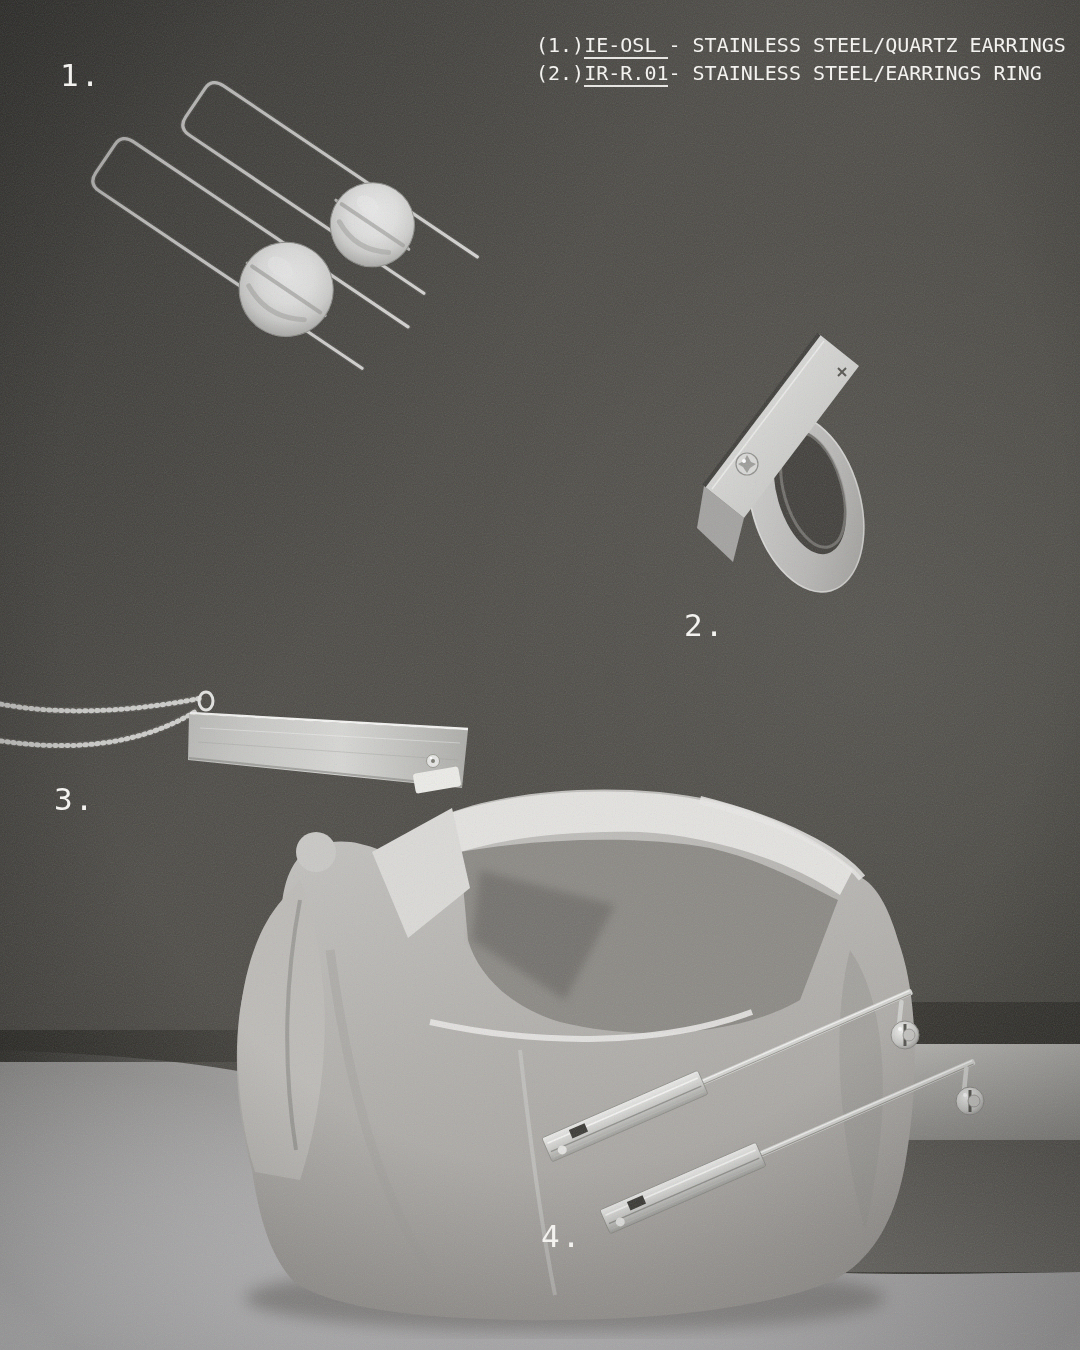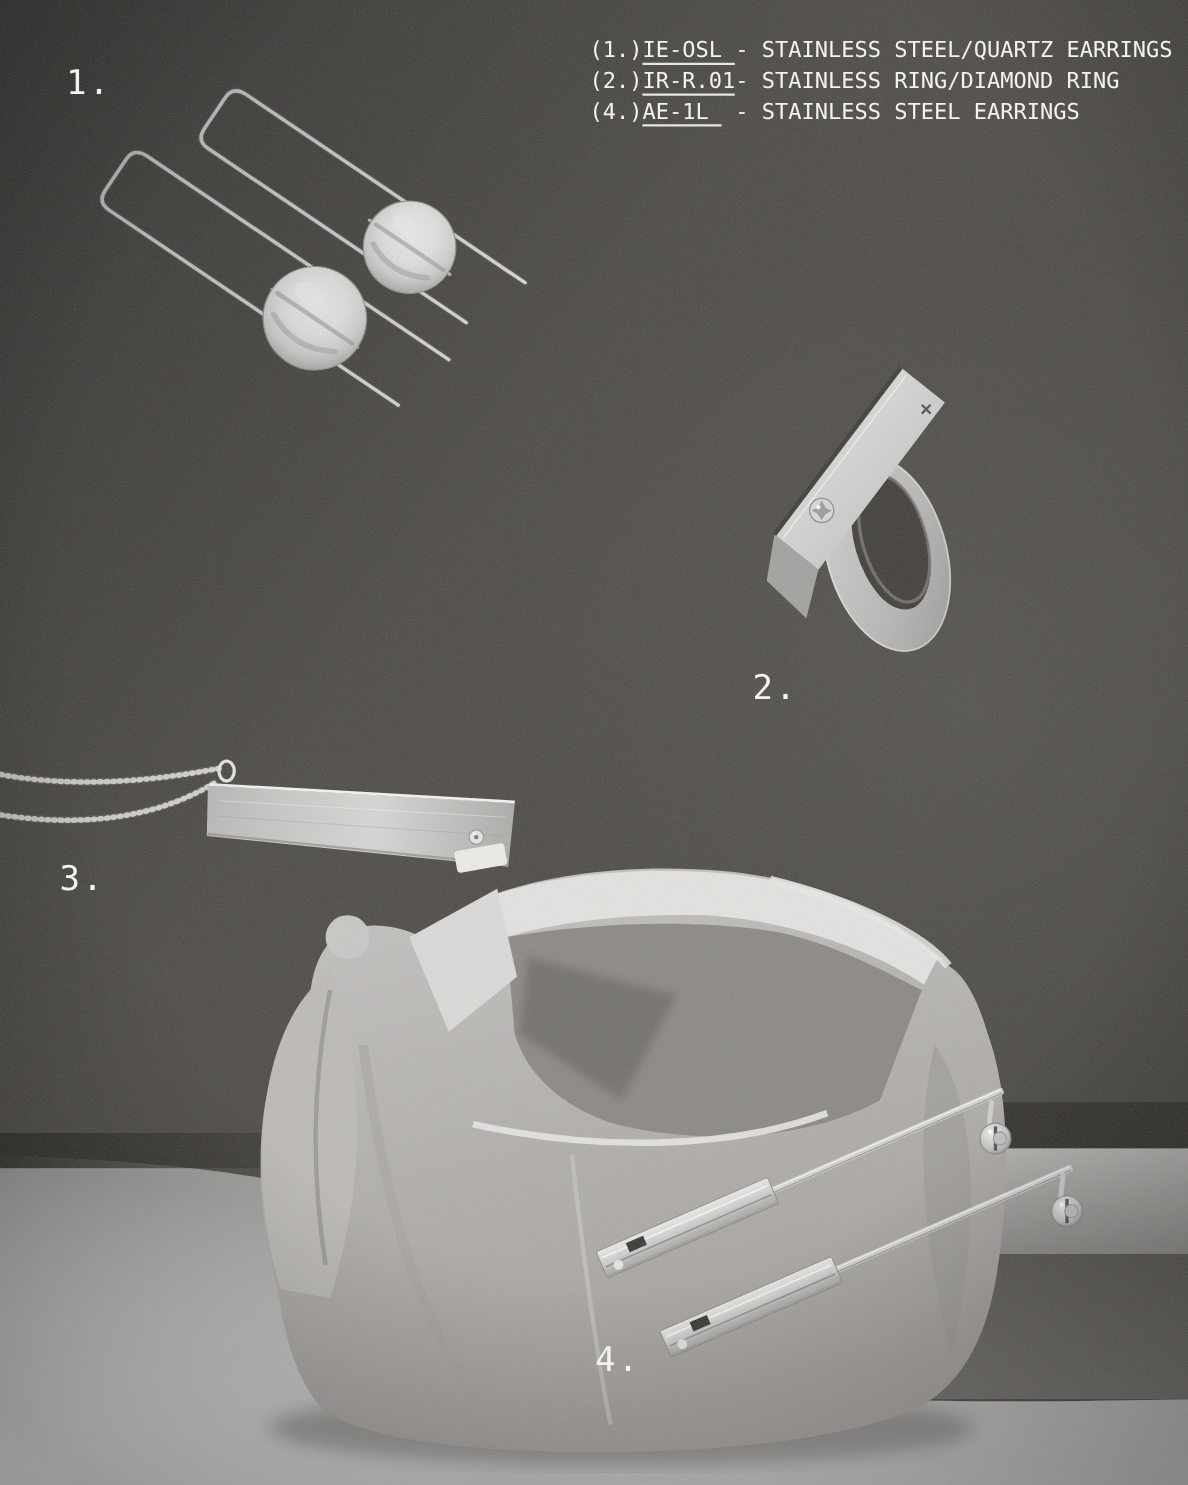--- a/index.html
+++ b/index.html
@@ -250,22 +250,21 @@
       </g>
     </g>
 
     <rect x="0" y="0" width="1080" height="1350" fill="url(#tlDark)"></rect>
     <rect x="0" y="0" width="1080" height="1350" fill="url(#vin)"></rect>
     <rect x="0" y="0" width="1080" height="1350" filter="url(#grain)" opacity="0.17"></rect>
   </svg>
 
   <div class="legend">
     <div class="legend-line"><span>(1.)</span><span class="code">IE-OSL </span><span>- STAINLESS STEEL/QUARTZ EARRINGS</span></div>
-    <div class="legend-line"><span>(2.)</span><span class="code">IR-R.01</span><span>- STAINLESS RING/DIAMOND RING</span></div>
-    <div class="legend-line"><span>(4.)</span><span class="code">AE-1L </span><span> - STAINLESS STEEL EARRINGS</span></div>
+    <div class="legend-line"><span>(2.)</span><span class="code">IR-R.01</span><span>- STAINLESS STEEL/EARRINGS RING</span></div>
   </div>
 
   <div class="marker marker-1">1.</div>
   <div class="marker marker-2">2.</div>
   <div class="marker marker-3">3.</div>
   <div class="marker marker-4">4.</div>
 
 </div>
 
 </body></html>

